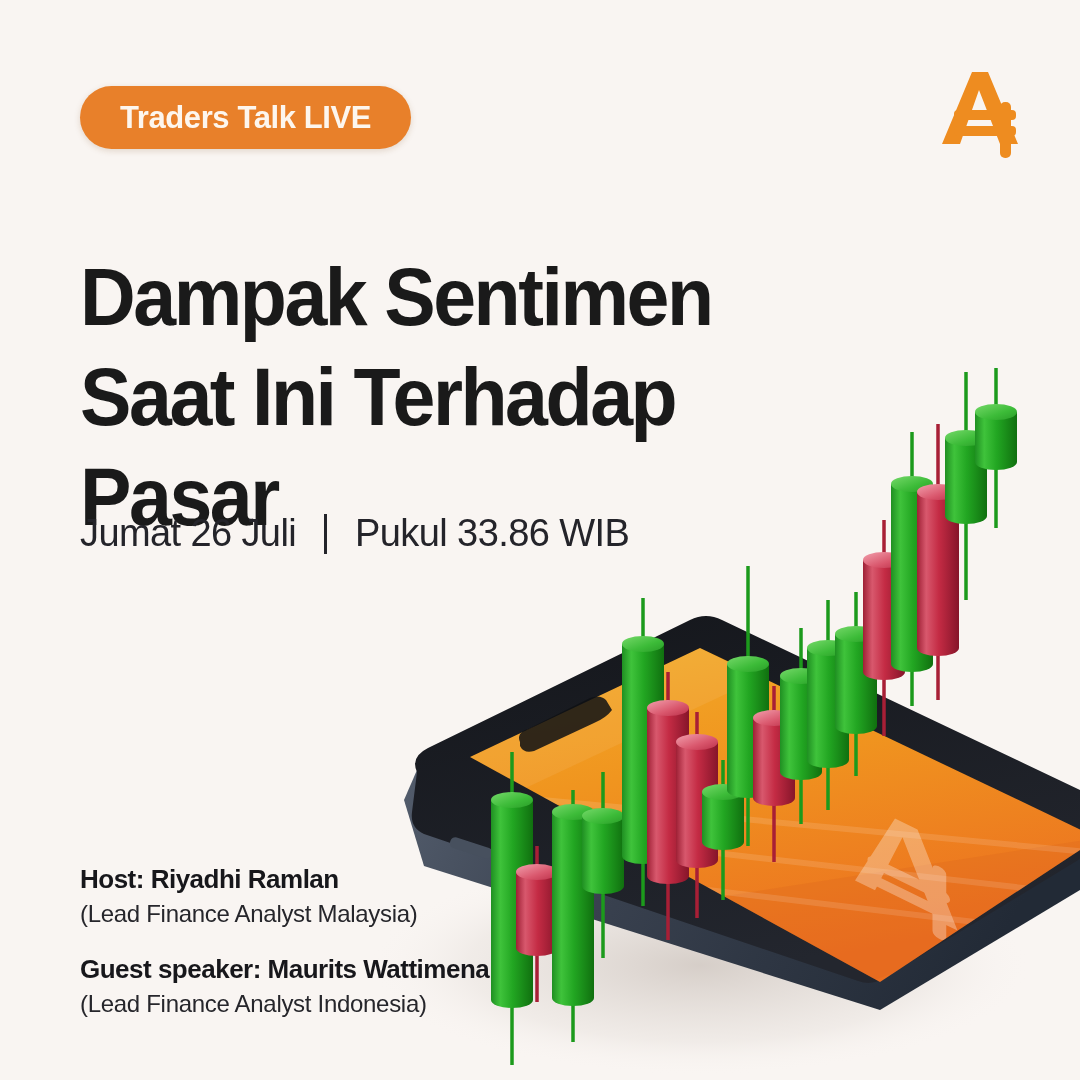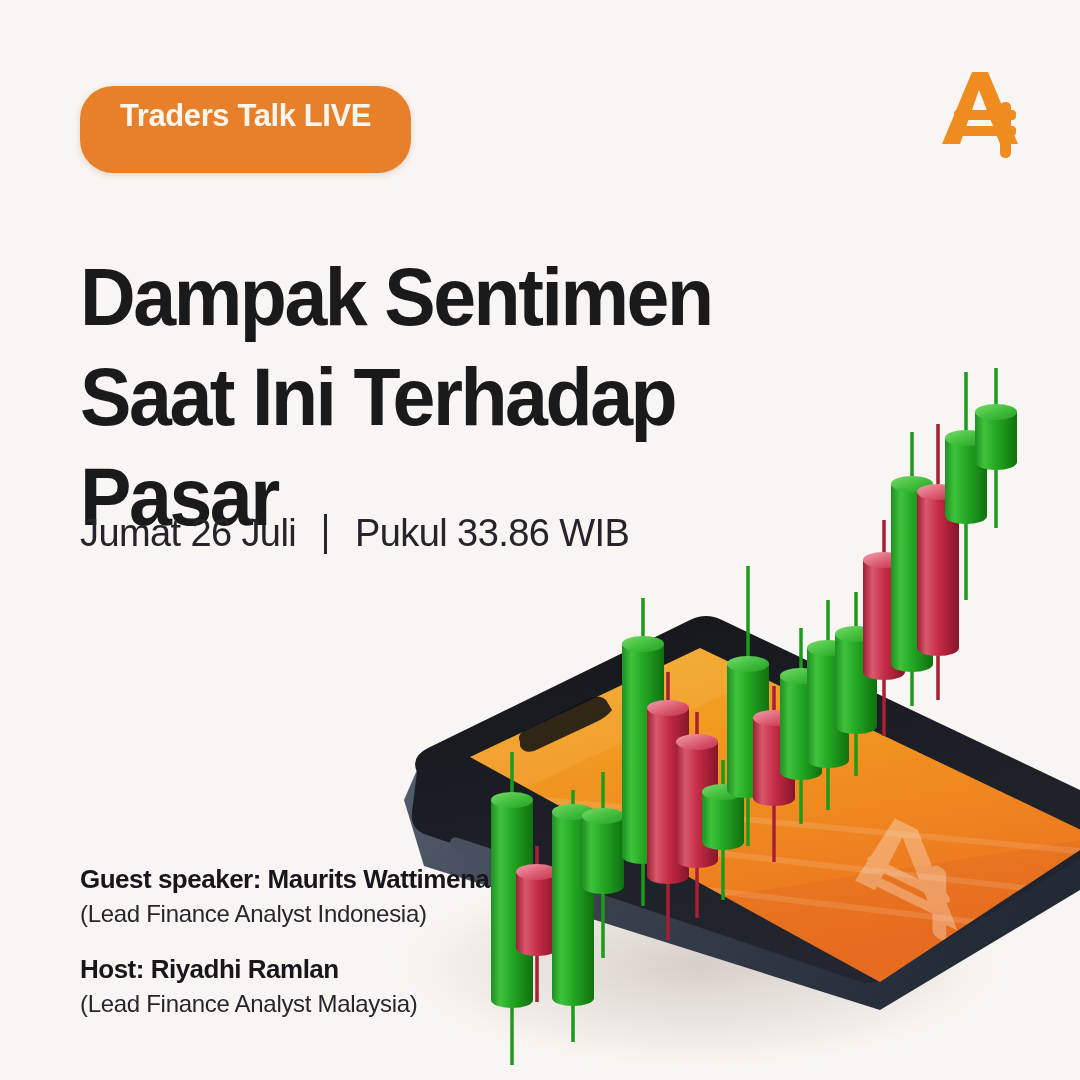--- a/index.html
+++ b/index.html
@@ -15,25 +15,25 @@
     overflow: hidden;
     font-family: "Liberation Sans", sans-serif;
   }
 
   
   .badge {
     position: absolute;
     left: 80px;
     top: 86px;
     height: 63px;
-    padding: 12px 40px;
+    padding: 0 40px;
     border-radius: 33px;
     background: #e8802a;
     display: flex;
-    align-items: flex-start;
+    align-items: center;
     justify-content: center;
     box-shadow: 0 2px 6px rgba(120,70,20,0.18);
   }
   .badge-label {
     color: #fdf6ee;
     font-size: 31px;
     font-weight: bold;
     letter-spacing: -0.4px;
     white-space: nowrap;
   }
@@ -328,22 +328,22 @@
   </h1>
 
   <div class="dateline">
     <span>Jumat 26 Juli</span>
     <span class="sep"></span>
     <span>Pukul 33.86 WIB</span>
   </div>
 
   <div class="credits">
     <div class="credit-block">
+      <div class="credit-name">Host: Riyadhi Ramlan</div>
+      <div class="credit-role">(Lead Finance Analyst Malaysia)</div>
+    </div>
+    <div class="credit-block">
       <div class="credit-name">Guest speaker: Maurits Wattimena</div>
       <div class="credit-role">(Lead Finance Analyst Indonesia)</div>
     </div>
-    <div class="credit-block">
-      <div class="credit-name">Host: Riyadhi Ramlan</div>
-      <div class="credit-role">(Lead Finance Analyst Malaysia)</div>
-    </div>
   </div>
 
 </div>
 
 </body></html>

